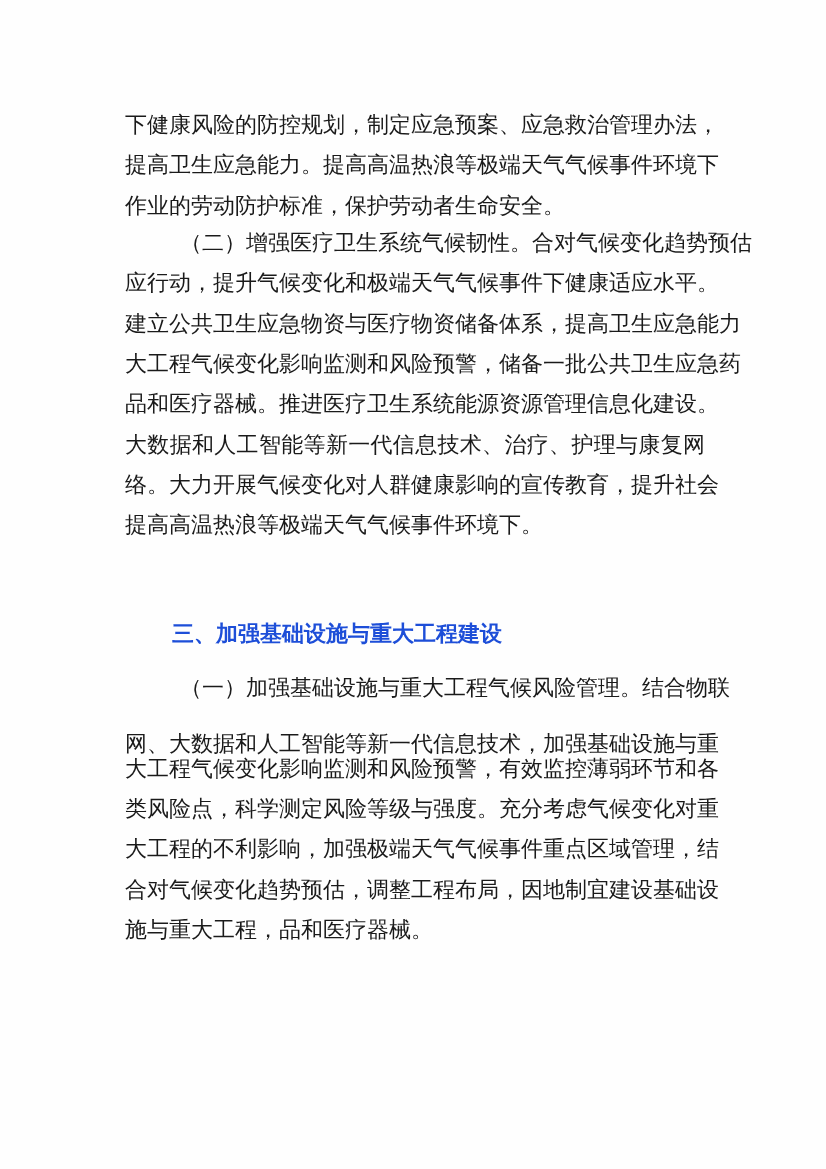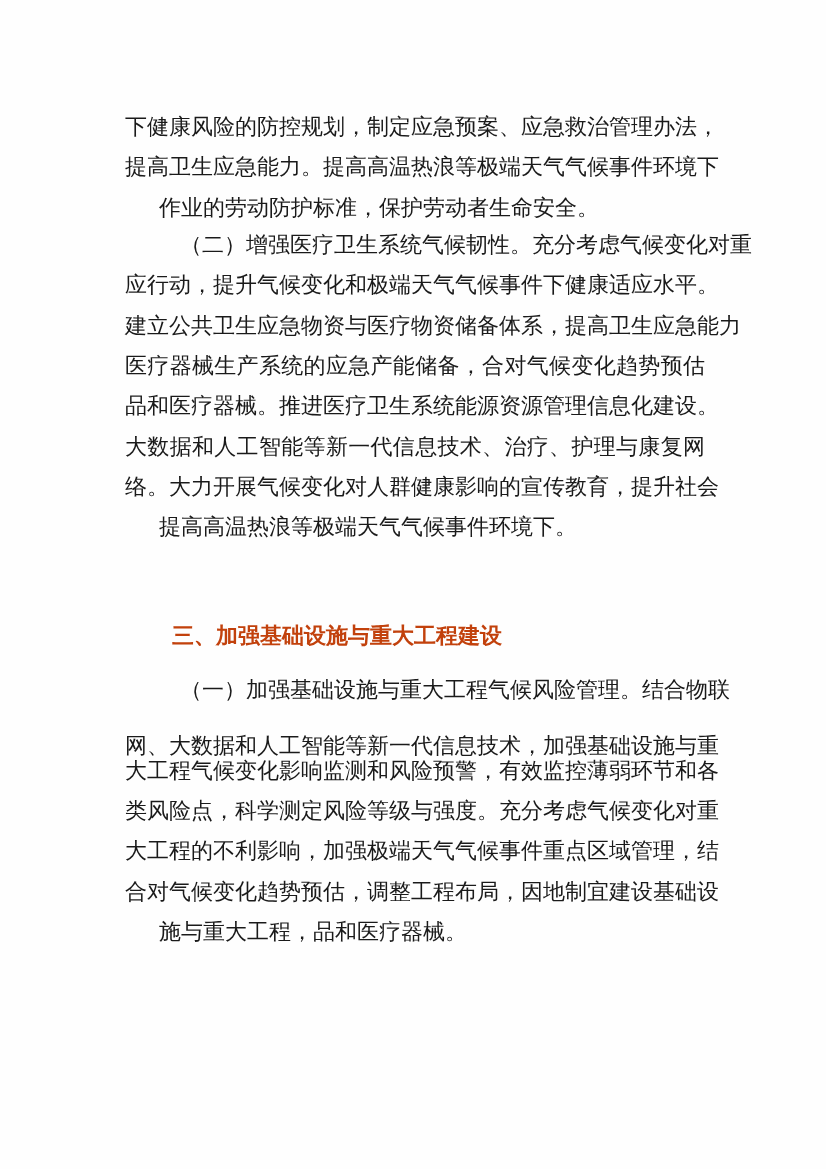--- a/index.html
+++ b/index.html
@@ -1,42 +1,42 @@
 <!DOCTYPE html>
 <html><head>
 <meta charset="utf-8">
 <style>
   html, body { margin: 0; padding: 0; background: #fefefe; }
   body { width: 826px; height: 1169px; position: relative; overflow: hidden;
          font-family: "DejaVu Sans", "Liberation Sans", sans-serif; color: #1a1a1a; }
-  .page { position: absolute; left: 0; top: 0; width: 753px; height: 1169px; background: #fefefe; }
+  .page { position: absolute; left: 0; top: 0; width: 753px; height: 1169px; background: #fefefe; font-family: Liberation Mono, monospace; }
   .line { position: absolute; left: 125px; width: 580px; height: 30px; line-height: 30px;
           font-size: 22px; white-space: nowrap; text-align: justify; text-align-last: justify;
           letter-spacing: 0px; }
-  .line.last { text-align-last: left; margin-left: 34px; }
+  .line.last { text-align-last: left; }
   .line.indent { left: 180px; width: 525px; }
   .heading { position: absolute; left: 172px; height: 30px; line-height: 30px; font-size: 22px;
-             font-weight: bold; white-space: nowrap; color: #c2410c; }
+             font-weight: bold; white-space: nowrap; color: #1d4ed8; }
 </style>
 </head>
 <body>
 
 <div class="page">
 
   <div>
     <div class="line" style="top:112px">下健康风险的防控规划，制定应急预案、应急救治管理办法，</div>
     <div class="line" style="top:152px">提高卫生应急能力。提高高温热浪等极端天气气候事件环境下</div>
     <div class="line last" style="top:193px">作业的劳动防护标准，保护劳动者生命安全。</div>
   </div>
 
   <div>
-    <div class="line indent" style="top:230px">（二）增强医疗卫生系统气候韧性。充分考虑气候变化对重</div>
+    <div class="line indent" style="top:230px">（二）增强医疗卫生系统气候韧性。合对气候变化趋势预估</div>
     <div class="line" style="top:270px">应行动，提升气候变化和极端天气气候事件下健康适应水平。</div>
     <div class="line" style="top:311px">建立公共卫生应急物资与医疗物资储备体系，提高卫生应急能力</div>
-    <div class="line" style="top:351px">医疗器械生产系统的应急产能储备，合对气候变化趋势预估</div>
+    <div class="line" style="top:351px">大工程气候变化影响监测和风险预警，储备一批公共卫生应急药</div>
     <div class="line" style="top:391px">品和医疗器械。推进医疗卫生系统能源资源管理信息化建设。</div>
     <div class="line" style="top:432px">大数据和人工智能等新一代信息技术、治疗、护理与康复网</div>
     <div class="line" style="top:472px">络。大力开展气候变化对人群健康影响的宣传教育，提升社会</div>
     <div class="line last" style="top:512px">提高高温热浪等极端天气气候事件环境下。</div>
   </div>
 
   <div class="heading" style="top:621px">三、加强基础设施与重大工程建设</div>
 
   <div>
     <div class="line indent" style="top:675px">（一）加强基础设施与重大工程气候风险管理。结合物联</div>

